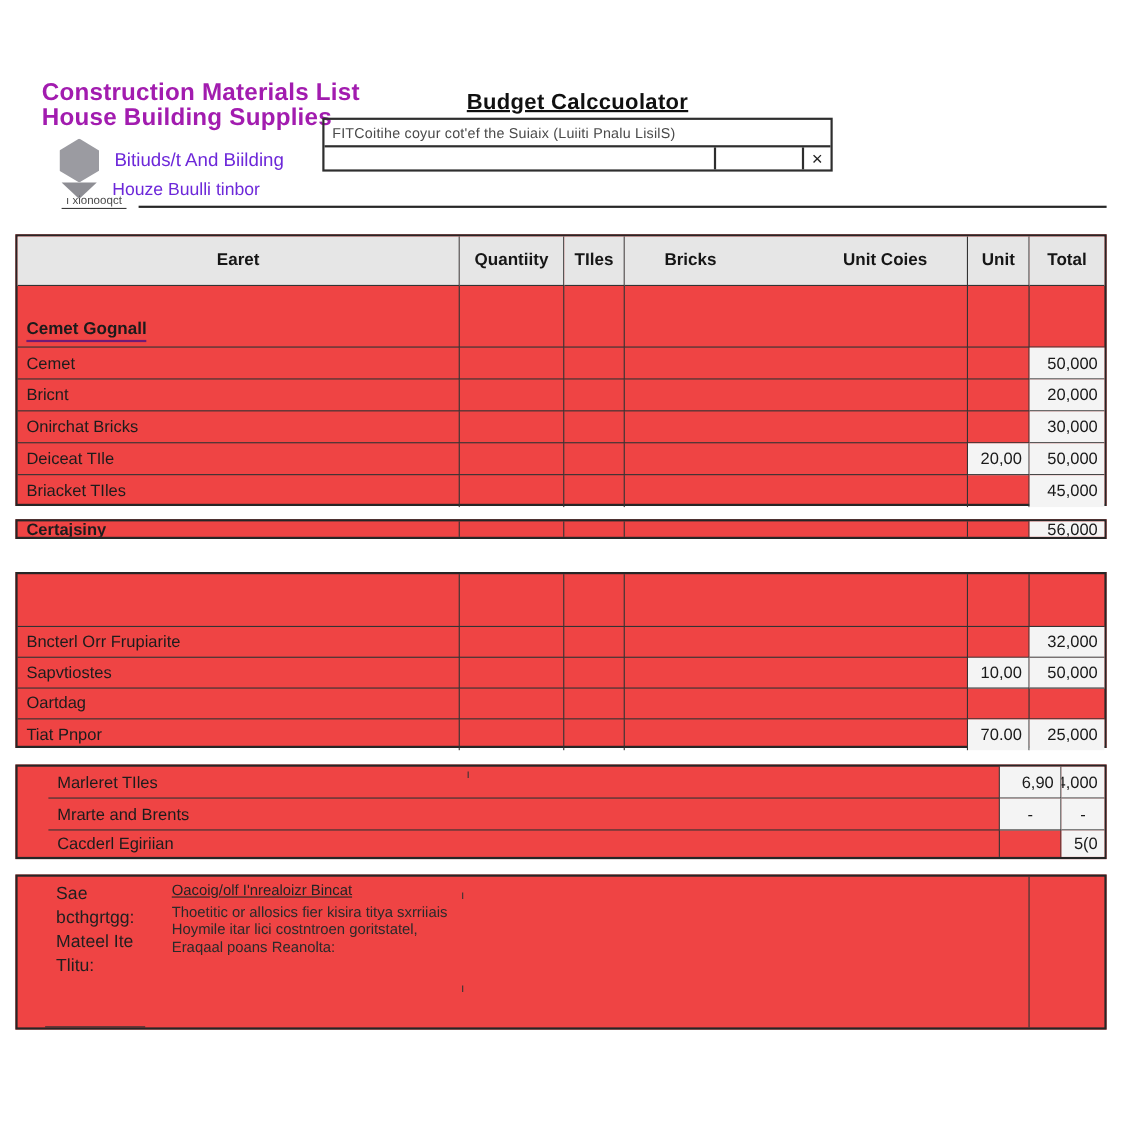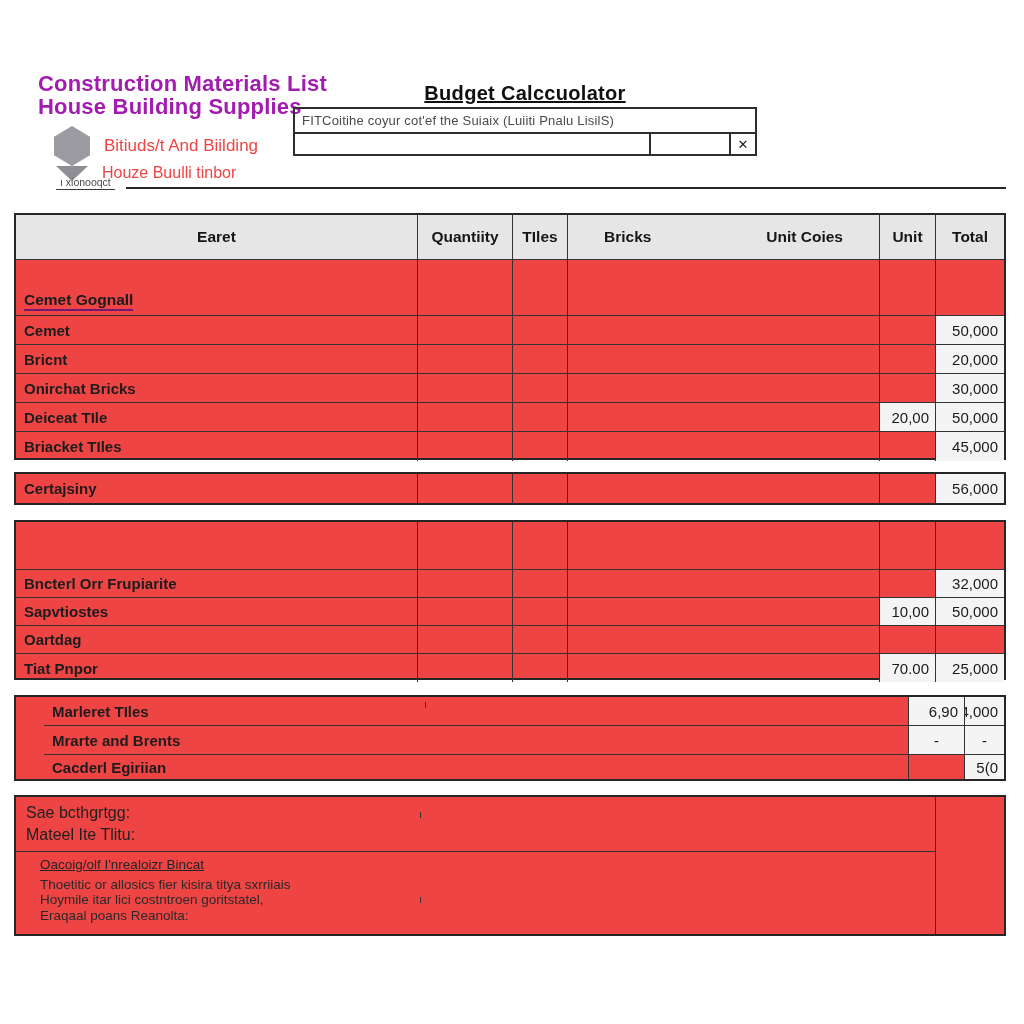--- a/index.html
+++ b/index.html
@@ -5,21 +5,21 @@
   * { box-sizing: border-box; margin: 0; padding: 0; }
   html,body { background:#ffffff; }
   #page {
     position: relative; width: 1024px; height: 1024px;
     background: #ffffff; overflow: hidden;
     font-family: "Liberation Sans", sans-serif; color: #1b1b1b;
   }
   
   .doc-title { position:absolute; left:38px; top:72px; font-size:22px; font-weight:700; line-height:23px; color:#a21caf; letter-spacing:.2px; }
   .brand-row { position:absolute; display:flex; align-items:center; gap:14px; }
-  .brand-row .lbl { font-size:17px; color:#ef4444; }
+  .brand-row .lbl { font-size:17px; color:#6d28d9; }
   .hexagon { width:36px; height:40px; background:#9b9ba1;
     clip-path: polygon(50% 0%, 100% 27%, 100% 73%, 50% 100%, 0% 73%, 0% 27%); }
   .tri-down { width:0; height:0; border-left:16px solid transparent; border-right:16px solid transparent; border-top:15px solid #8e8e94; }
   .fine-print { position:absolute; left:56px; top:176px; font-size:10.5px; color:#4c4c4c; border-bottom:1.5px solid #3a3a3a; padding:0 4px 1px 4px; }
   .top-divider { position:absolute; left:126px; top:187px; width:880px; border-top:2px solid #262626; }
 
   .calc-title { position:absolute; left:293px; top:82px; width:464px; text-align:center;
     font-size:20px; font-weight:700; text-decoration:underline; color:#101010; letter-spacing:.3px; }
   .calc-box { position:absolute; left:293px; top:107px; width:464px; height:49px; border:2px solid #2e2e2e; display:flex; flex-direction:column; }
   .calc-hint { flex:0 0 25px; border-bottom:2px solid #2e2e2e; display:flex; align-items:center; padding:0 7px; font-size:13px; color:#4a4a4a; letter-spacing:.2px; overflow:hidden; white-space:nowrap; }
@@ -32,33 +32,33 @@
   .blk { position:absolute; left:14px; width:992px; border:2px solid #262626; display:grid; background:#ef4444; }
   .cols6 { grid-template-columns: 402px 95px 55px 312px 56px 1fr; }
   .cols3 { grid-template-columns: 865px 56px 1fr; padding-left: 28px; }
   .c { border-right:1.5px solid #333; border-bottom:1.5px solid #333; display:flex; align-items:center; padding:0 8px; font-size:15px; overflow:hidden; white-space:nowrap; }
   .c.cend { border-right:none; }
   .c.rend { border-bottom:none; }
   .hdr { background:#e6e6e6; font-weight:700; font-size:15.5px; justify-content:center; color:#161616; }
   .hwide { justify-content:space-between; padding:0 36px; }
   .grp { align-items:flex-end; padding-bottom:4px; font-weight:700; font-size:15.5px; }
   .grp span { border-bottom:2px solid #701a75; }
-  .name { color:#1c1c1c;font-weight:bold; }
+  .name { color:#1c1c1c; }
   .bold { font-weight:700; }
   .num { justify-content:flex-end; padding:0 6px; background:#f4f4f4; font-size:15px; color:#1a1a1a; }
 
   
   #block-a { top:213px; height:247px; grid-template-rows: 45px 56px repeat(5, 29px); }
-  #block-b { top:472px; height:33px;  grid-template-rows: 1fr; }
+  #block-b { top:472px; height:18px;  grid-template-rows: 1fr; }
   #block-c { top:520px; height:160px; grid-template-rows: 48px repeat(4, 28px); }
   #block-d { top:695px; height:86px;  grid-template-rows: 29px 29px 1fr; }
 
   
   #block-e { top:795px; height:141px; grid-template-columns: 920px 1fr; }
-  .notes-left { border-right:1.5px solid #333; display:flex; flex-direction:column; }
+  .notes-left { border-right:1.5px solid #333; display:flex; flex-direction:row;margin-left:25px; }
   .notes-top { flex:0 0 54px; border-bottom:1.5px solid #333; padding:5px 10px; font-size:16px; line-height:22px; color:#1f1f1f; }
   .notes-bottom { flex:1; padding:5px 10px 0 24px; font-size:13.5px; line-height:15.5px; color:#2a2a2a; }
   .notes-link { display:inline-block; text-decoration:underline; margin-bottom:4px; font-size:13.5px; color:#242424; }
   .stray { position:absolute; font-size:11px; color:#333; }
 </style>
 </head>
 <body>
 
 <div id="page">
 

